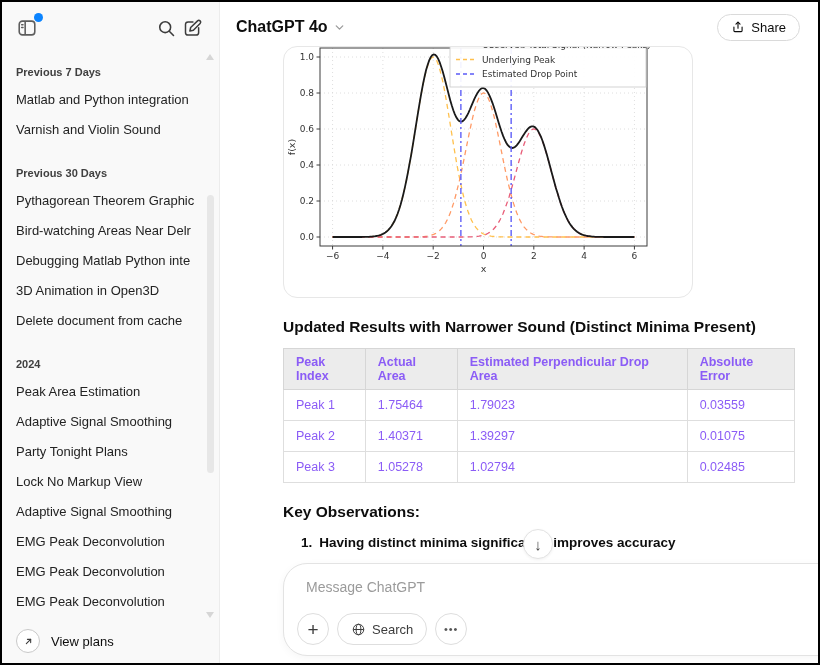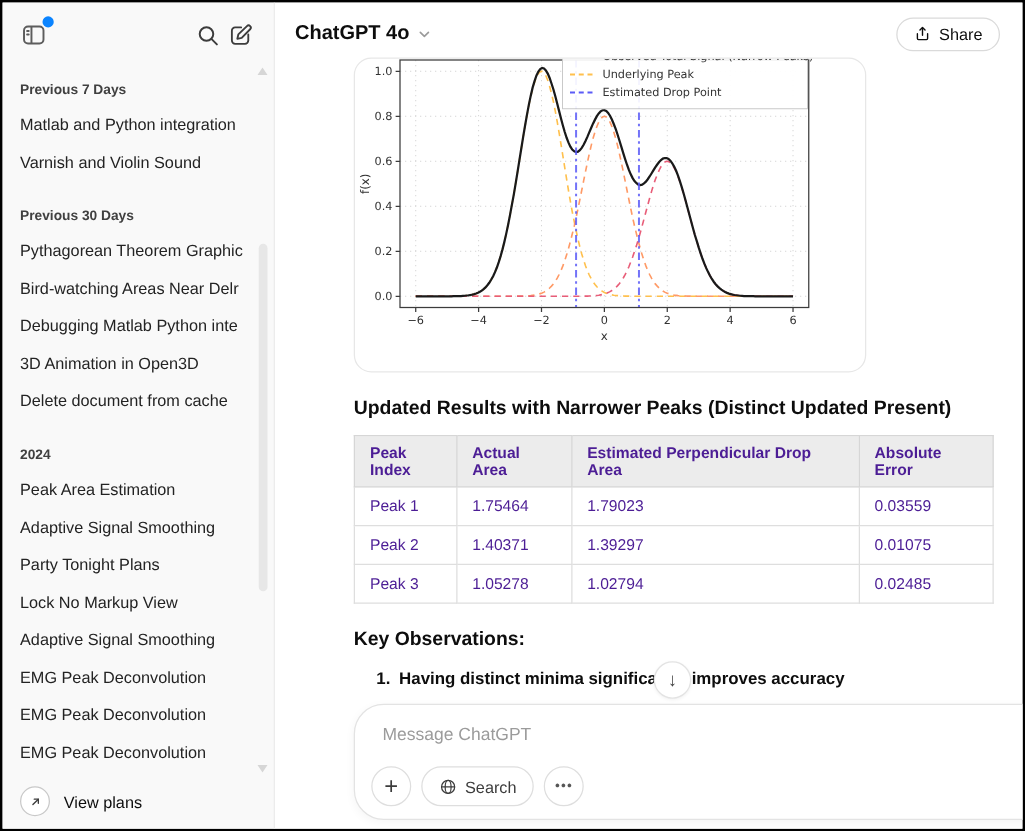--- a/index.html
+++ b/index.html
@@ -29,21 +29,21 @@
   .main{flex:1;position:relative;background:#fff;}
   .main-header{display:flex;align-items:center;padding:10px 18px 4px 16px;height:30px;}
   .model-title{font-size:16px;font-weight:600;color:#0d0d0d;display:flex;align-items:center;gap:5px;cursor:pointer;}
   .share-btn{margin-left:auto;display:flex;align-items:center;gap:6px;border:1px solid #dadada;
     border-radius:17px;padding:5px 13px;font-size:13px;color:#0d0d0d;background:#fff;cursor:pointer;}
   .content{width:512px;margin-left:63px;}
   .chart-card{width:410px;height:252px;box-sizing:border-box;border:1px solid #e7e7e7;border-radius:14px;
     background:#fff;overflow:hidden;margin-top:0px;}
   h2.block{font-size:15.5px;font-weight:700;color:#0d0d0d;margin:19px 0 0 0;line-height:20px;}
   
-  table.results{border-collapse:collapse;width:100%;margin-top:11px;font-size:12.5px;color:#4c1d95;}
+  table.results{border-collapse:collapse;width:100%;margin-top:11px;font-size:12.5px;color:#8b5cf6;}
   table.results th{background:#ececec;font-weight:700;text-align:left;padding:6px 12px;border:1px solid #d6d6d6;height:14px;}
   table.results td{padding:8px 12px;border:1px solid #dedede;background:#fff;}
   table.results td.first{font-weight:400;}
   col.c1{width:16%;}col.c2{width:18%;}col.c3{width:45%;}col.c4{width:21%;}
   .obs-list{margin:13px 0 0 0;padding:0 0 0 18px;font-size:13.5px;color:#0d0d0d;}
   .obs-num{display:flex;gap:7px;font-weight:700;}
   .obs-bullet{display:flex;gap:9px;margin:13px 0 0 36px;font-weight:400;}
   .bullet-glyph{font-size:13px;}
   
   .scroll-down{position:absolute;left:521px;top:527px;width:28px;height:28px;border-radius:50%;
@@ -210,21 +210,21 @@
               <line x1="172" y1="-2" x2="193" y2="-2" stroke="#1a1a1a" stroke-width="1.6" stroke-dasharray="none"></line>
               <text x="198" y="1" font-size="9" fill="#333" font-family="&quot;DejaVu Sans&quot;,sans-serif">Observed Total Signal (Narrow Peaks)</text>
               <line x1="172" y1="12.5" x2="193" y2="12.5" stroke="#ffc04d" stroke-width="1.6" stroke-dasharray="4,3"></line>
               <text x="198" y="15.5" font-size="9" fill="#333" font-family="&quot;DejaVu Sans&quot;,sans-serif">Underlying Peak</text>
               <line x1="172" y1="27" x2="193" y2="27" stroke="#5b5bf7" stroke-width="1.6" stroke-dasharray="4,3"></line>
               <text x="198" y="30" font-size="9" fill="#333" font-family="&quot;DejaVu Sans&quot;,sans-serif">Estimated Drop Point</text>
             </g>
           </svg>
       </div>
 
-      <h2 class="block">Updated Results with Narrower Peaks (Distinct Updated Present)</h2>
+      <h2 class="block">Updated Results with Narrower Sound (Distinct Minima Present)</h2>
 
       <table class="results">
         <colgroup>
             <col class="c1">
             <col class="c2">
             <col class="c3">
             <col class="c4">
           </colgroup>
         <thead>
           <tr>

